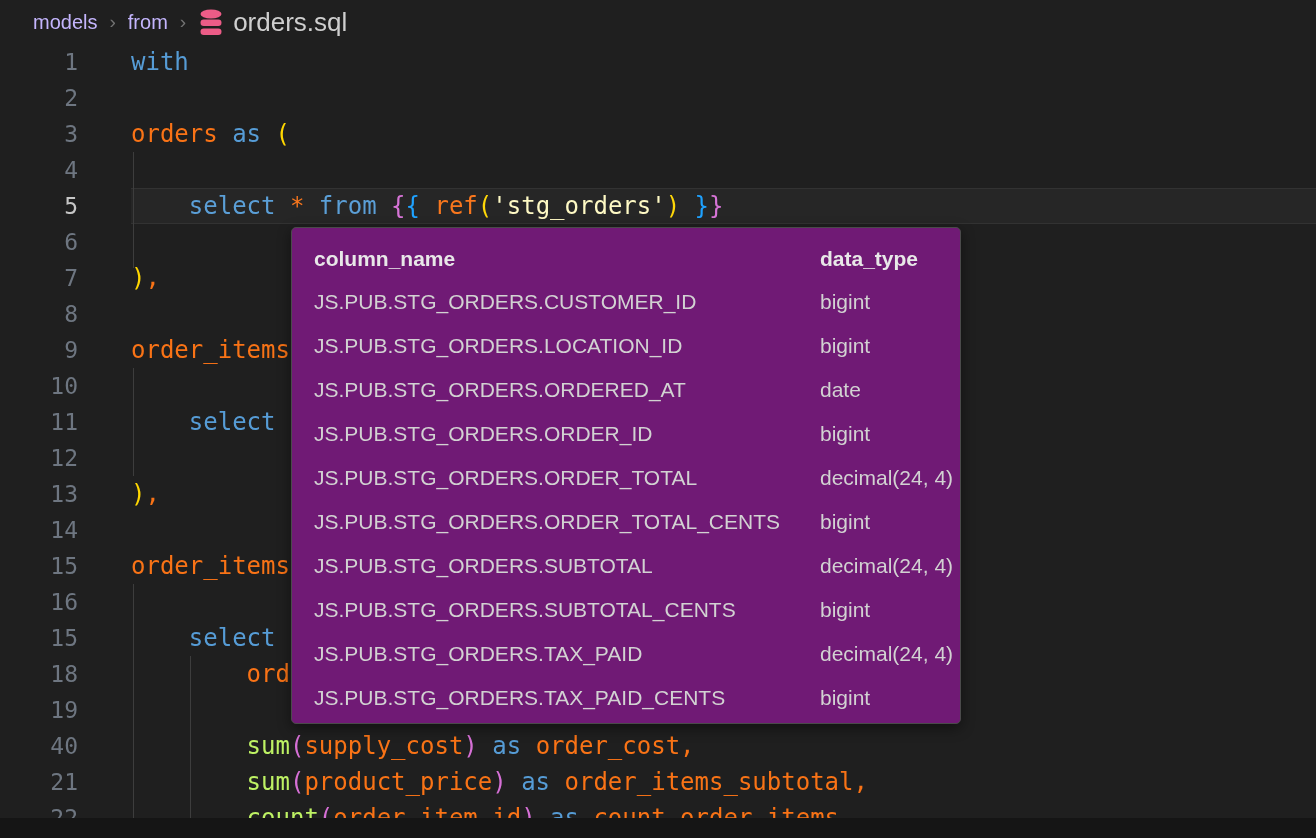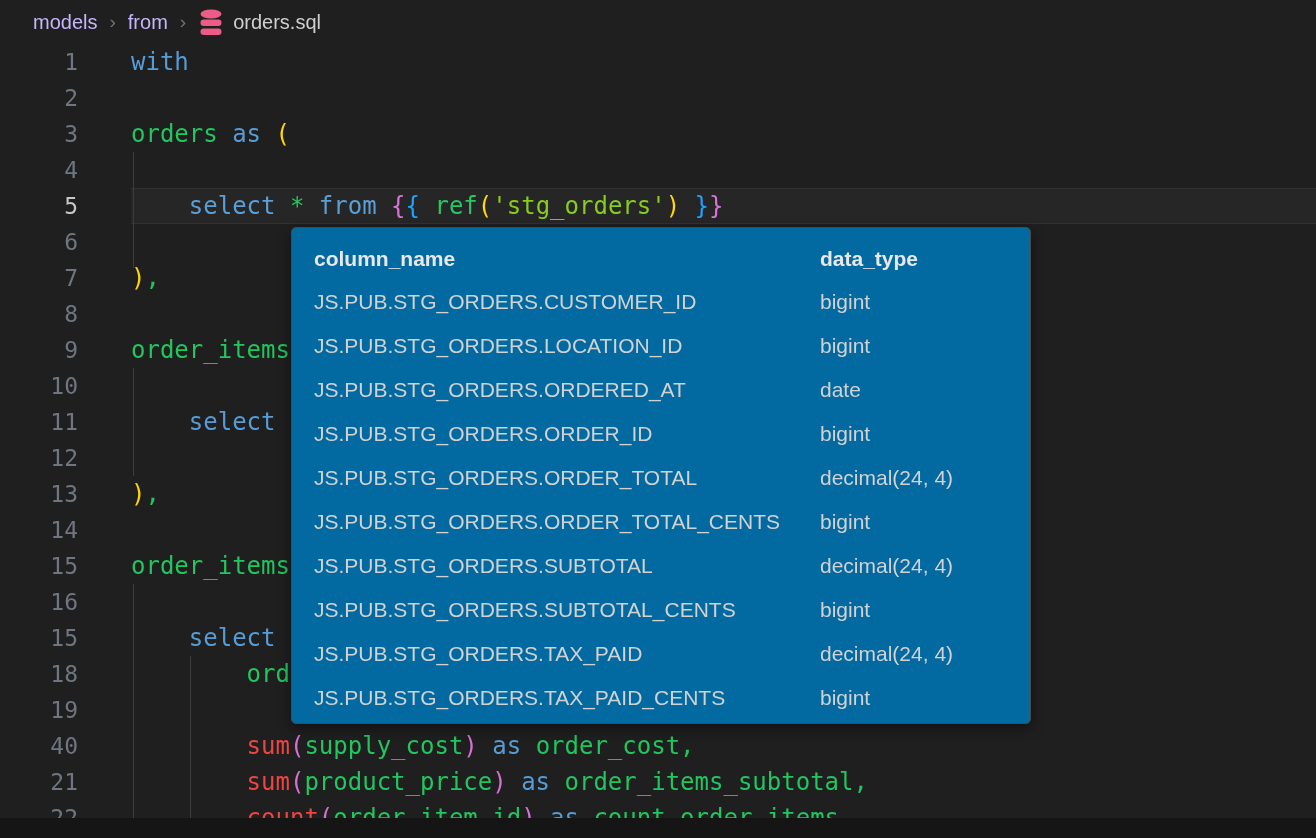--- a/index.html
+++ b/index.html
@@ -4,49 +4,49 @@
 <style>
   * { margin:0; padding:0; box-sizing:border-box; }
   html,body { width:1316px; height:838px; overflow:hidden; background:#1F1F1F;
               font-family:"Liberation Sans", sans-serif; }
 
   
   .breadcrumb { position:absolute; top:0; left:0; right:0; height:44px;
                 display:flex; align-items:center; padding-left:33px; }
   .breadcrumb .crumb { color:#c4b5fd; font-size:20px; cursor:pointer; }
   .breadcrumb .sep { color:#737373; font-size:19px; margin:0 12px; }
-  .breadcrumb .file { color:#cfcfcf; font-size:20px; cursor:pointer; }
+  .breadcrumb .file { color:#cfcfcf; font-size:26px; cursor:pointer; }
   .breadcrumb .db-icon { width:26px; height:27px; margin-right:9px; display:inline-block; }
 
   
   .editor { position:absolute; top:44px; left:0; right:0; height:792px; }
   .line { position:relative; display:flex; height:36px; line-height:36px;
           font-family:"DejaVu Sans Mono","Liberation Mono",monospace; font-size:24px; }
   .line .gutter { width:78px; text-align:right; color:#6E7681; flex:none;
                   font-size:23px; user-select:none; }
   .line .code { padding-left:53px; white-space:pre; }
   .line.active .gutter { color:#C6C6C6; }
   .line.active::before { content:""; position:absolute; left:131px; right:0; top:0; bottom:0;
                          background:rgba(255,255,255,0.03);
                          border-top:1px solid #323232; border-bottom:1px solid #323232;
                          pointer-events:none; }
   .tok-kw  { color:#569CD6;margin-top:40px; }
-  .tok-id  { color:#22c55e; }
+  .tok-id  { color:#f97316; }
   .tok-pl  { color:#D4D4D4; }
   .tok-b1  { color:#FFD700; }
   .tok-b2  { color:#D670D6; }
   .tok-b3  { color:#179FFF; }
-  .tok-fn  { color:#ef4444; }
-  .tok-str { color:#84cc16; }
+  .tok-fn  { color:#bef264; }
+  .tok-str { color:#fef9c3; }
 
   .indent-guide { position:absolute; width:1px; background:#3d3d3d; pointer-events:none; }
 
   
-  .hover-popup { position:absolute; left:291px; top:227px; width:740px; height:497px;
-                 background:#0369a1; border:1px solid #4a4a4a; border-radius:5px;
+  .hover-popup { position:absolute; left:291px; top:227px; width:670px; height:497px;
+                 background:#701a75; border:1px solid #4a4a4a; border-radius:5px;
                  box-shadow:0 4px 14px rgba(0,0,0,0.45);
                  padding:10px 0 0 22px; overflow:hidden; z-index:5; }
   .hrow { position:relative; height:44px; line-height:44px; font-size:21px; color:#d2d2d2;
           white-space:nowrap; }
   .hrow.header { height:42px; line-height:42px; font-weight:bold; color:#e8e8e8; }
   .hrow .type-cell { position:absolute; left:506px; top:0;text-align:center; }
 
   
   .bottom-edge { position:absolute; left:0; right:0; bottom:0; height:20px; background:#151515; }
 </style>

